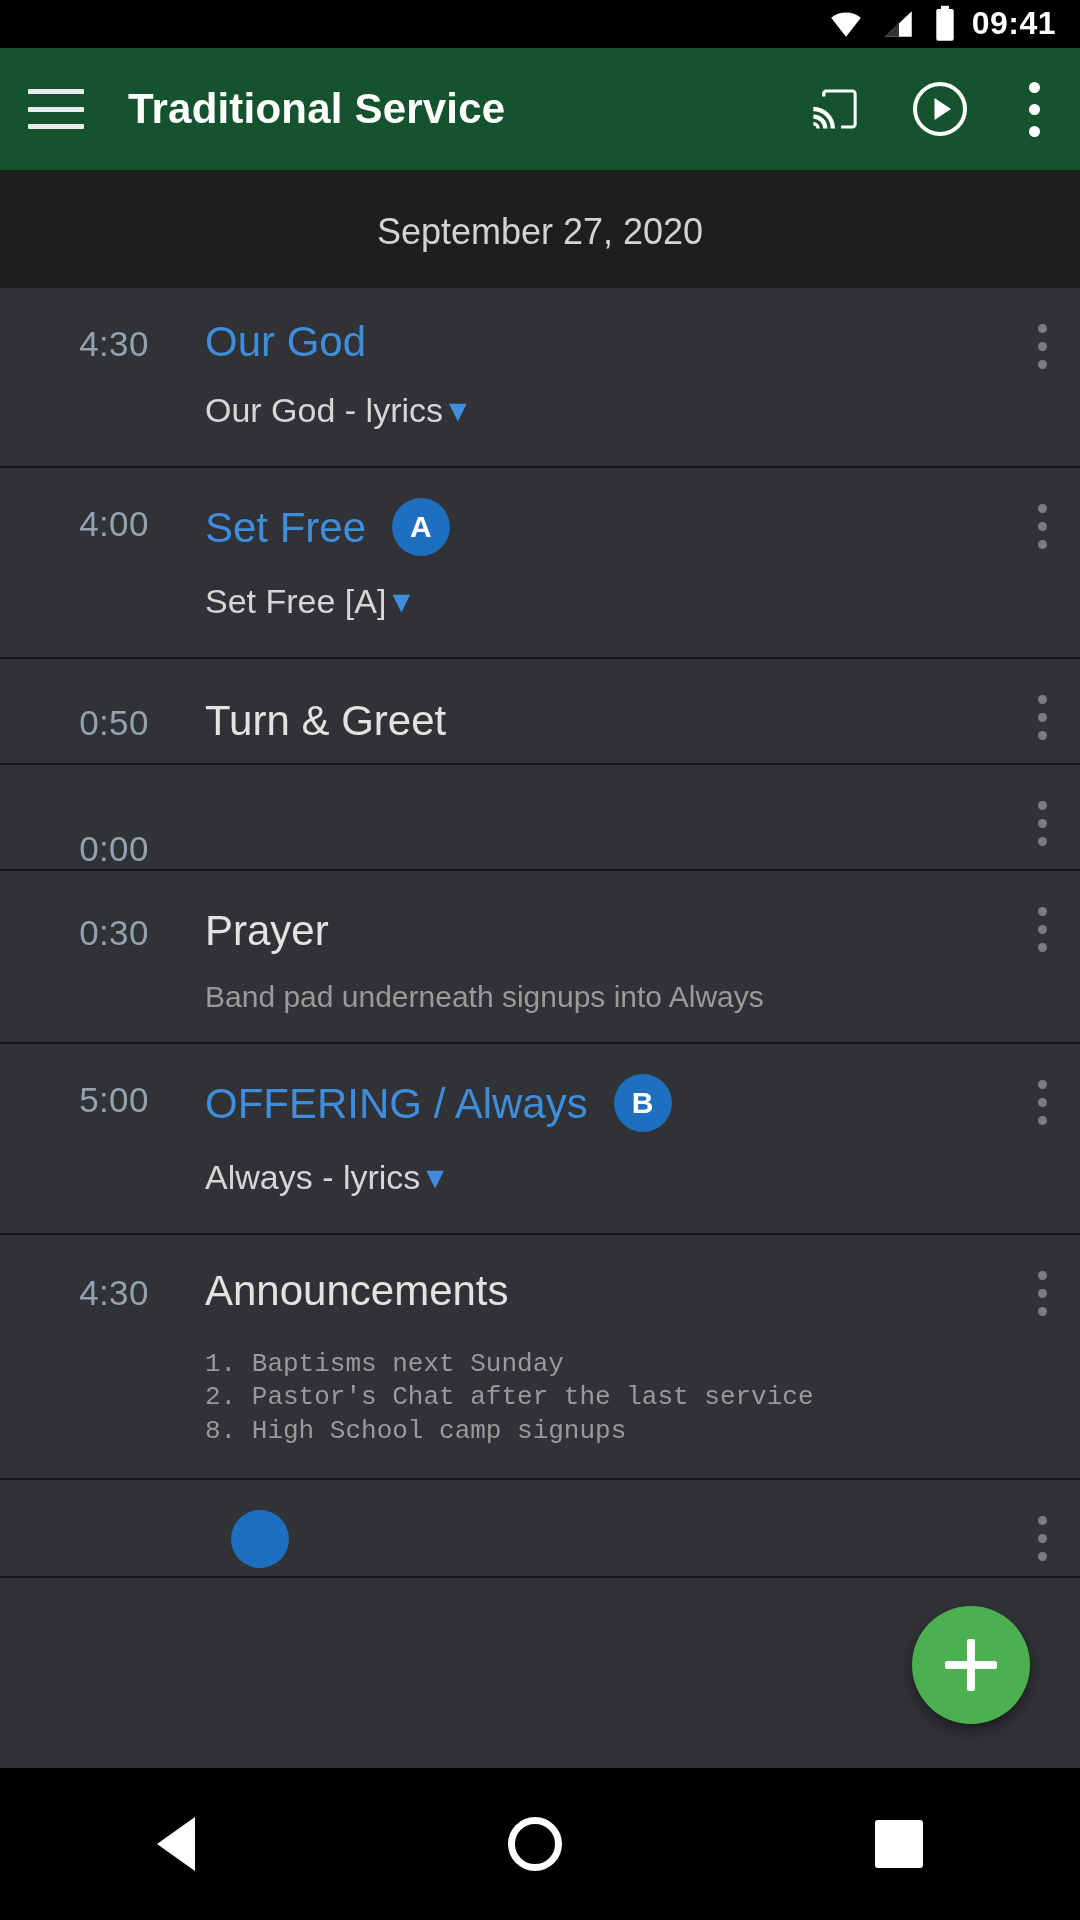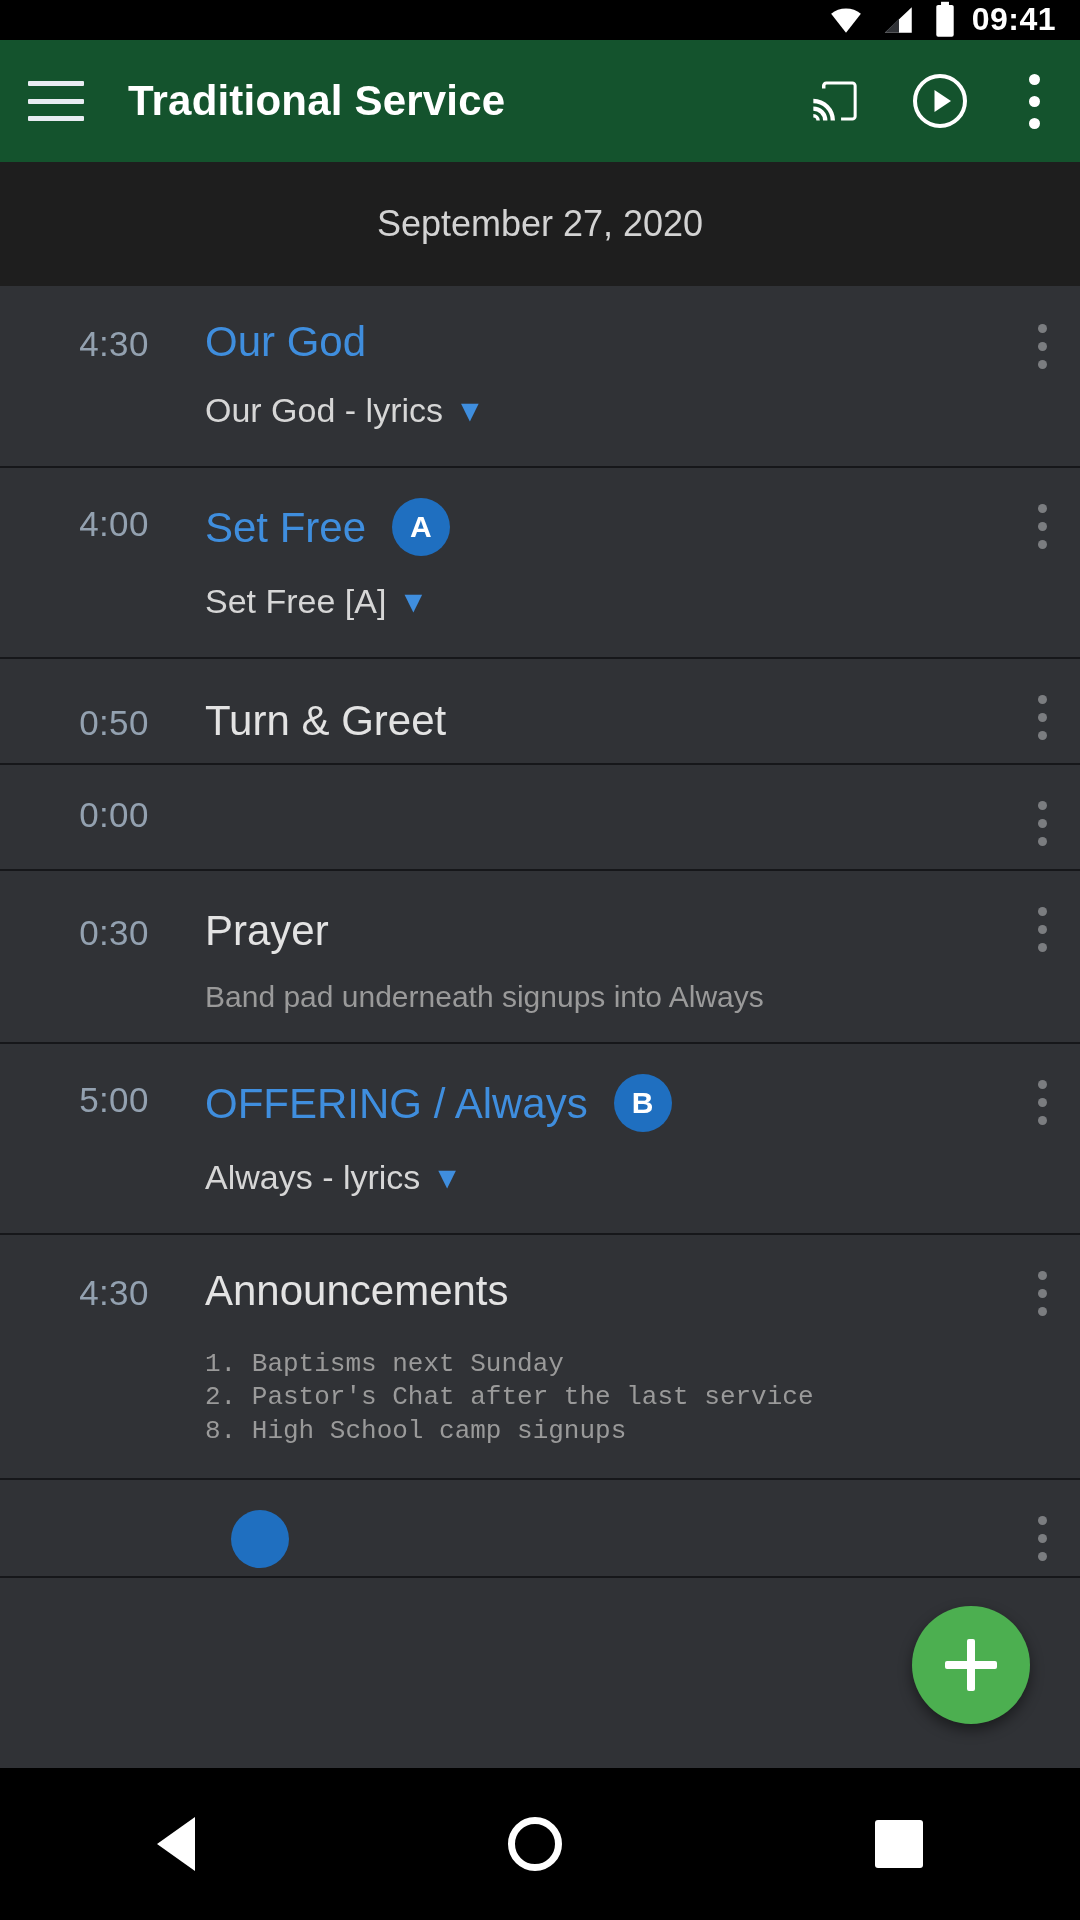--- a/index.html
+++ b/index.html
@@ -6,21 +6,21 @@
   html, body {
     width:1080px; height:1920px;
     background:#000;
     font-family:"Liberation Sans", sans-serif;
     overflow:hidden;
   }
   .phone { position:relative; width:1080px; height:1920px; background:#303236; }
 
   
   .statusbar {
-    height:40px; background:#000; display:flex; align-items:center;
+    height:48px; background:#000; display:flex; align-items:center;
     justify-content:flex-end; padding-right:24px; gap:14px;
   }
   .status-icons { display:flex; align-items:center; gap:14px; }
   .status-time {
     color:#fff; font-size:32px; font-weight:bold; letter-spacing:0.5px;
     line-height:1; padding-bottom:2px;
   }
 
   
   .appbar {
@@ -59,21 +59,21 @@
   .title-line { display:flex; align-items:center; gap:26px; }
   .title { font-size:42px; line-height:1.12; }
   .title.song { color:#3f8ede; }
   .title.plain { color:#e3e3e3; }
   .badge {
     background:#1f6fc0; color:#ffffff; font-size:30px; font-weight:bold;
     border-radius:50%; display:inline-flex; align-items:center; justify-content:center;
     min-width:58px; height:58px; padding:0 14px; flex:0 0 auto; letter-spacing:0.3px;
   }
   .sub {
-    display:flex; align-items:center; gap:12px; margin-top:26px;
+    display:flex; align-items:center; gap:0; margin-top:26px;
     color:#d6d6d6; font-size:34px; padding-bottom:6px;
   }
   .chev { color:#3f8ede; font-size:30px; line-height:1; display:inline-block; }
   .note {
     color:#9a9a9a; font-size:30px; line-height:1.0; margin-top:28px;
   }
   .note-list { color:#9a9a9a; font-size:26px; line-height:1.05; margin-top:34px;font-family:Liberation Mono, monospace; }
   .note-list div { padding:3px 0; }
   .row-spacer { height:30px; }
   .row-menu {
@@ -215,21 +215,21 @@
         </div>
       </div>
     </div>
 
     <div class="row">
       <div class="row-menu">
           <i></i>
           <i></i>
           <i></i>
         </div>
-      <div class="row-main" style="padding-top:24px;min-height:104px;">
+      <div class="row-main" style="padding-top:24px;min-height:104px;align-items:flex-end;">
         <div class="time">0:00</div>
       </div>
     </div>
 
     <div class="row">
       <div class="row-menu">
           <i></i>
           <i></i>
           <i></i>
         </div>

